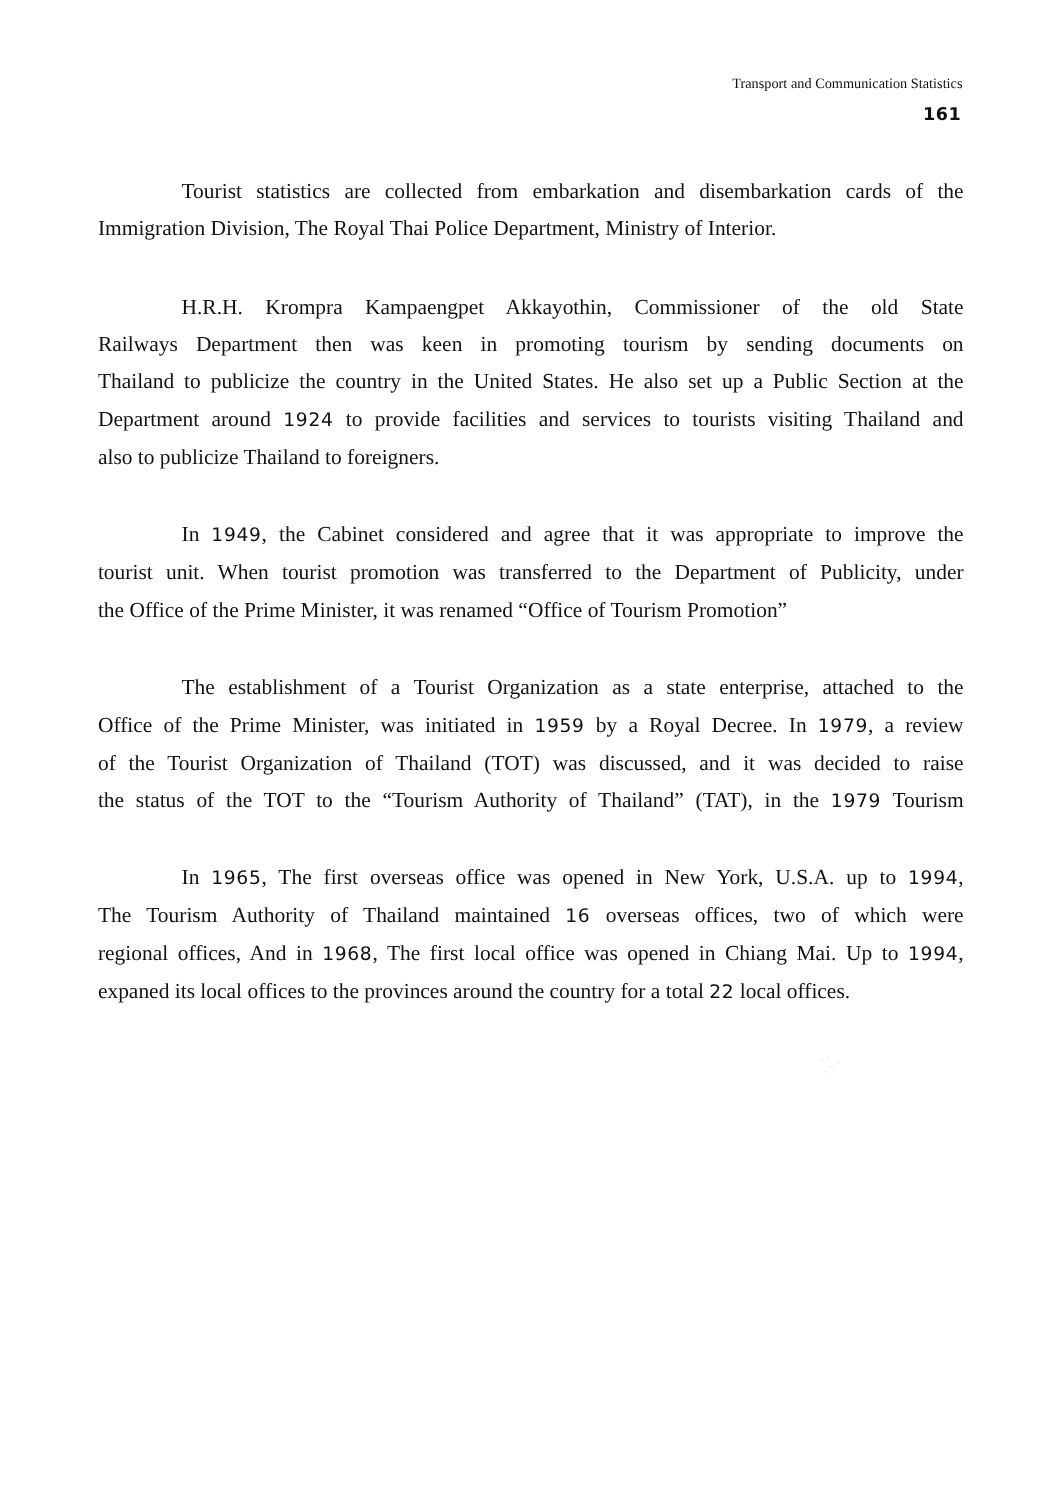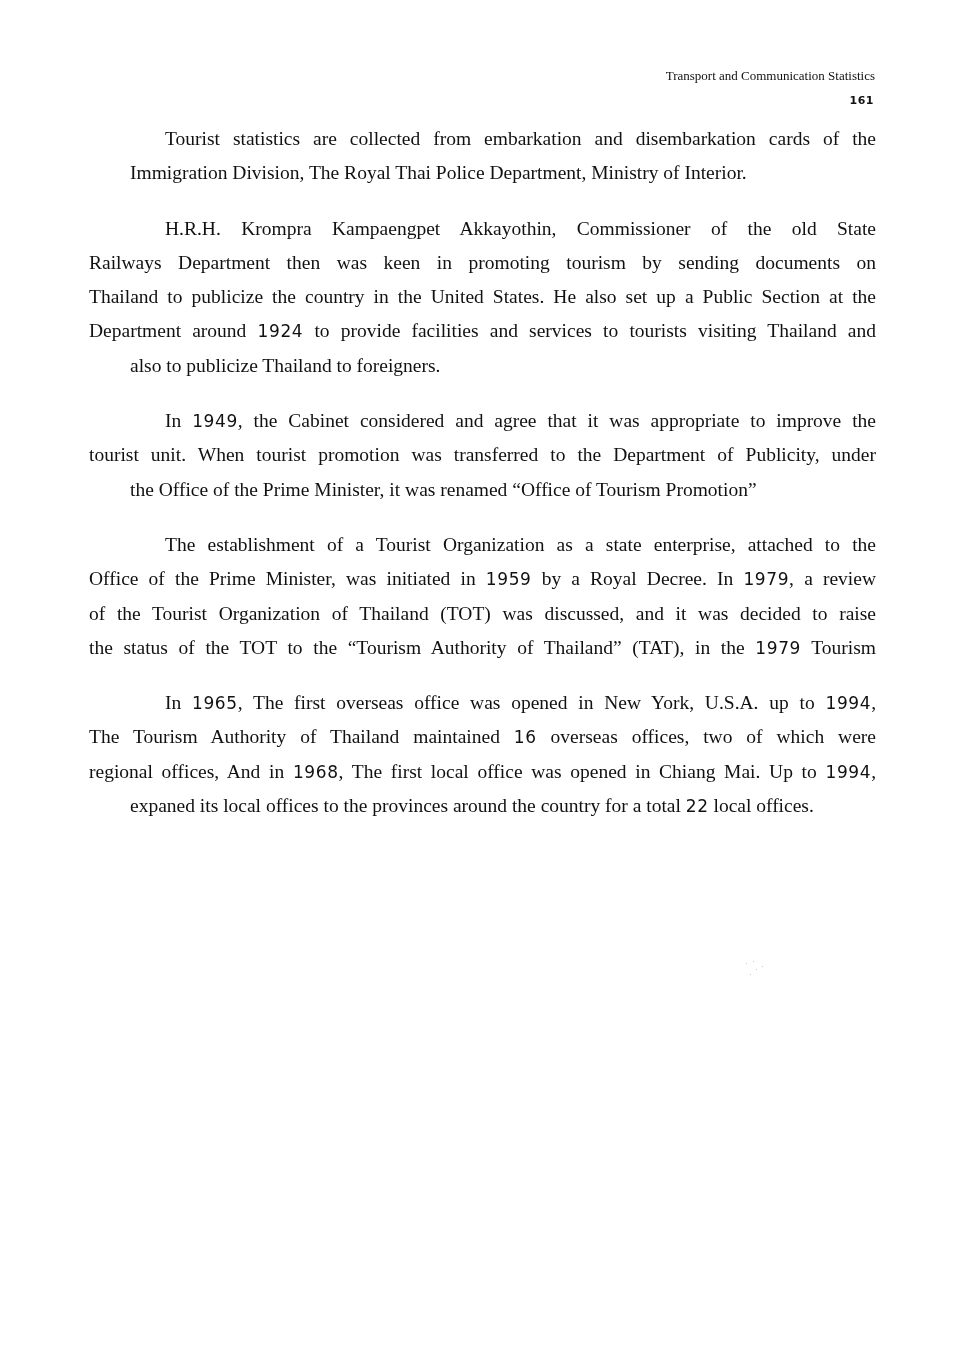--- a/index.html
+++ b/index.html
@@ -21,21 +21,21 @@
       top: 68px;
       font-size: 13px;
       letter-spacing: 0px;
       text-align: center;
     }
     .page-number {
       position: absolute;
       right: 92px;
       top: 94px;
       font-family: "DejaVu Sans", sans-serif;
-      font-size: 11px;
+      font-size: 16px;
       font-weight: bold;
       letter-spacing: 0.5px;
     }
     .body-text {
       position: absolute;
       left: 89px;
       top: 122px;
       width: 787px;
     }
     .para {
@@ -46,24 +46,24 @@
       height: 34.3px;
       line-height: 34.3px;
       font-size: 19.5px;
       text-align: justify;
       text-align-last: justify;
       white-space: nowrap;
       overflow: visible;
     }
     .line.last {
       text-align-last: left;
-      margin-left: 41px;
     }
     .line.first {
       padding-left: 76px;
+      margin-top: 36px;
     }
     .num {
       font-family: "DejaVu Sans", sans-serif;
       font-size: 17px;
       letter-spacing: 0.6px;
     }
     .speck {
       position: absolute;
       left: 744px;
       top: 960px;

